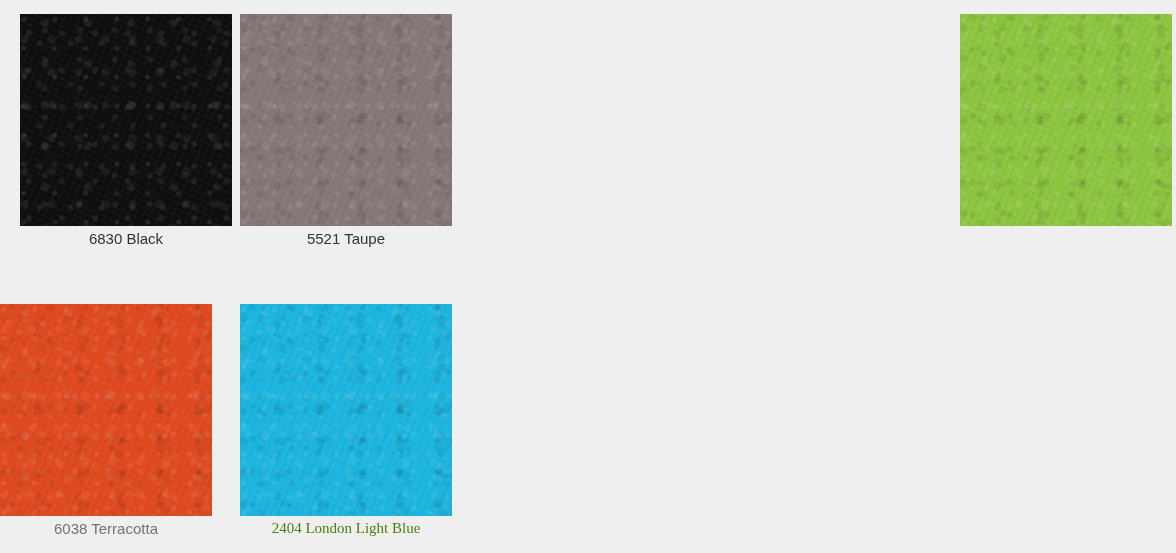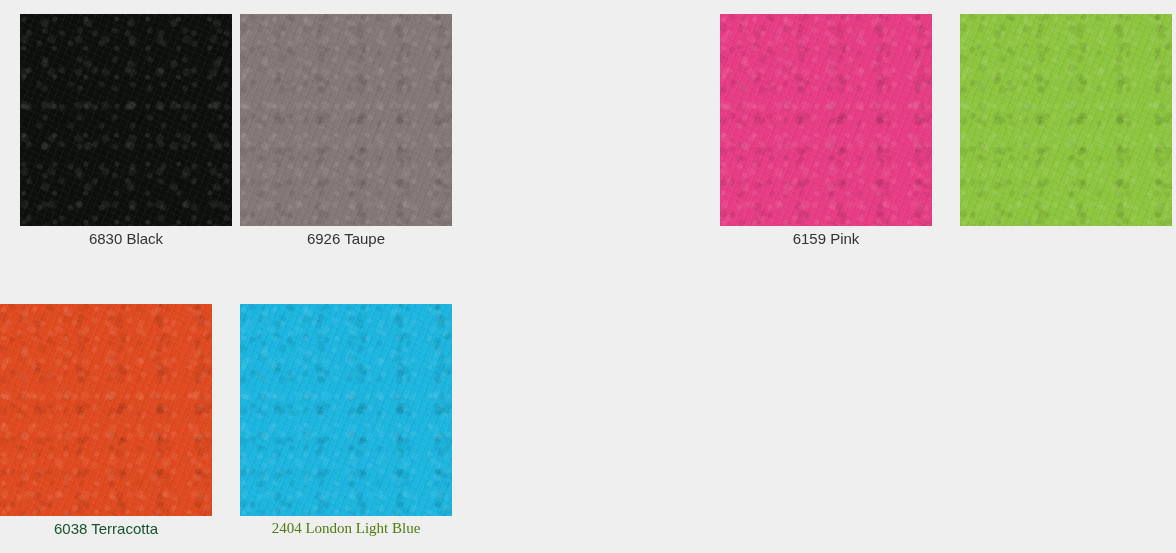--- a/index.html
+++ b/index.html
@@ -89,41 +89,34 @@
         <div class="grain"></div>
         <div class="grain2"></div>
       </div>
       <div class="swatch-label" style="width: 212px; color: rgb(51, 51, 51);">6830 Black</div>
     </div>
     <div class="swatch-cell" style="left: 240px; top: 14px;">
       <div class="swatch-chip" style="background-color: rgb(133, 120, 118); width: 212px; height: 212px;">
         <div class="grain"></div>
         <div class="grain2"></div>
       </div>
-      <div class="swatch-label" style="width: 212px; color: rgb(51, 51, 51);">6926 Taupe</div>
-    </div>
-    <div class="swatch-cell" style="left: 720px; top: 14px;">
-      <div class="swatch-chip" style="background-color: rgb(232, 61, 133); width: 212px; height: 212px;">
-        <div class="grain"></div>
-        <div class="grain2"></div>
-      </div>
-      <div class="swatch-label" style="width: 212px; color: rgb(51, 51, 51);">6159 Pink</div>
+      <div class="swatch-label" style="width: 212px; color: rgb(51, 51, 51);">5521 Taupe</div>
     </div>
     <div class="swatch-cell" style="left: 960px; top: 14px;">
       <div class="swatch-chip" style="background-color: rgb(141, 198, 63); width: 212px; height: 212px;">
         <div class="grain"></div>
         <div class="grain2"></div>
       </div>
     </div>
     <div class="swatch-cell" style="left: 0px; top: 304px;">
       <div class="swatch-chip" style="background-color: rgb(225, 74, 32); width: 212px; height: 212px;">
         <div class="grain"></div>
         <div class="grain2"></div>
       </div>
-      <div class="swatch-label" style="width: 212px; color: #14532d;">6038 Terracotta</div>
+      <div class="swatch-label" style="width: 212px; color: #737373;">6038 Terracotta</div>
     </div>
     <div class="swatch-cell" style="left: 240px; top: 304px;">
       <div class="swatch-chip" style="background-color: rgb(28, 182, 224); width: 212px; height: 212px;">
         <div class="grain"></div>
         <div class="grain2"></div>
       </div>
       <div class="swatch-label" style="width: 212px; color: #4d7c0f; font-family: Liberation Serif, serif;">2404 London Light Blue</div>
     </div>
   </div>
 

